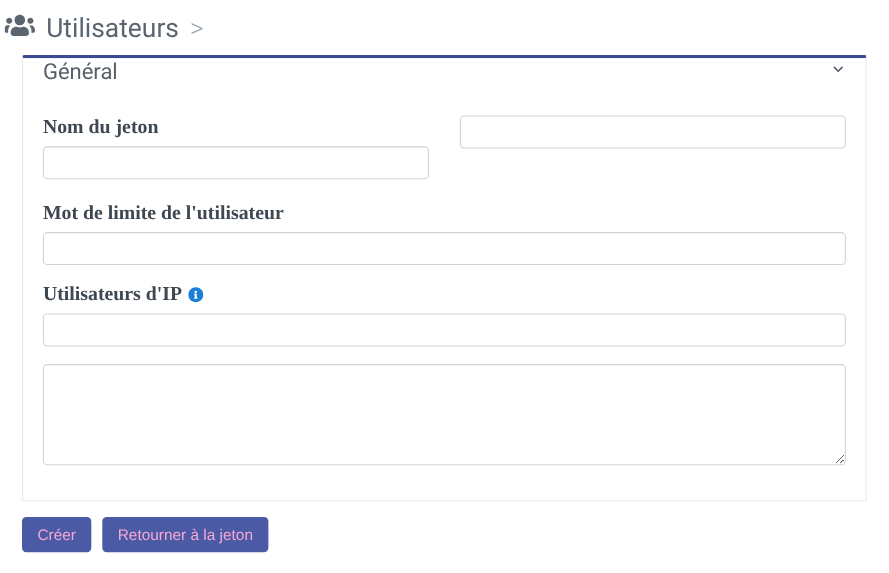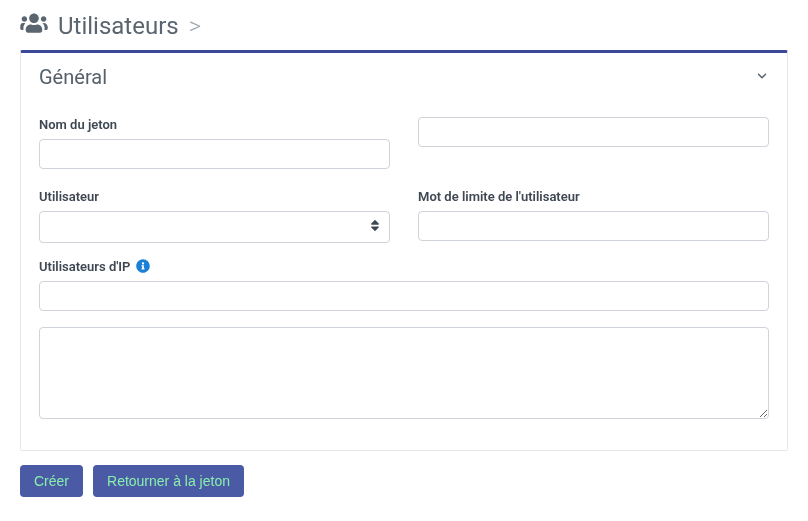--- a/index.html
+++ b/index.html
@@ -8,42 +8,42 @@
     background: #fff;
     color: #4a5568;
     font-size: 14px;
     padding: 0;
     width: 808px;
   }
   .page-title {
     display: flex;
     align-items: center;
     gap: 10px;
-    padding: 12px 20px 10px 20px;
+    padding: 12px 20px 10px 4px;
     font-size: 24px;
     font-weight: 400;
     color: #5a6570;
   }
   .page-title .sep {
     color: #9aa4af;
     font-weight: 300;
   }
   .page-title svg { flex-shrink: 0; }
   .panel {
     margin: 0 20px 14px 20px;
     border: 1px solid #e3e6ea;
     border-top: 3px solid #3a4a99;
     border-radius: 2px;
     background: #fff;
   }
   .panel-header {
     display: flex;
     align-items: center;
     justify-content: space-between;
-    padding: 12px 18px 12px 18px;
+    padding: 0 18px 12px 18px;
     cursor: pointer;
   }
   .panel-header h2 {
     font-size: 20px;
     font-weight: 400;
     color: #56606b;
   }
   .panel-header .chev { color: #56606b; }
   .panel-body {
     padding: 6px 18px 28px 18px;
@@ -52,24 +52,25 @@
     display: flex;
     gap: 28px;
   }
   .col {
     flex: 1;
     min-width: 0;
   }
   .form-group { margin-top: 10px; }
   .form-label {
     display: block;
-    font-size: 13px;
+    font-size: 18px;
     font-weight: 600;
     color: #3e4752;
     margin-bottom: 7px;
+    font-family: Liberation Serif, serif;
   }
   .form-control {
     width: 100%;
     border: 1px solid #cfd4da;
     border-radius: 4px;
     padding: 6px 10px;
     font-size: 14px;
     background: #fff;
     color: #4a5568;
     font-family: inherit;
@@ -100,21 +101,21 @@
     vertical-align: -2px;
     margin-left: 2px;
   }
   .button-bar {
     display: flex;
     gap: 10px;
     padding: 0 20px 20px 20px;
   }
   .btn {
     background: #4b5aa5;
-    color: #86efac;
+    color: #f9a8d4;
     border: none;
     border-radius: 4px;
     padding: 8px 14px;
     font-size: 14px;
     cursor: pointer;
   }
 </style>
 </head>
 <body>
 
@@ -149,35 +150,20 @@
       <div class="col">
         <div class="form-group">
           <input type="text" class="form-control" value="" style="">
         </div>
       </div>
     </div>
 
     <div class="row" style="margin-top:10px;">
       <div class="col">
         <div class="form-group">
-          <label class="form-label">Utilisateur</label>
-          <div class="select-wrap">
-            <select class="form-control">
-              <option></option>
-            </select>
-            <span class="sort-icon">
-              <svg width="10" height="14" viewBox="0 0 320 512" fill="currentColor">
-                  <path d="M41 288h238c21.4 0 32.1 25.9 17 41L177 448c-9.4 9.4-24.6 9.4-33.9 0L24 329c-15.1-15.1-4.4-41 17-41zm255-105L177 64c-9.4-9.4-24.6-9.4-33.9 0L24 183c-15.1 15.1-4.4 41 17 41h238c21.4 0 32.1-25.9 17-41z"></path>
-                </svg>
-            </span>
-          </div>
-        </div>
-      </div>
-      <div class="col">
-        <div class="form-group">
           <label class="form-label">Mot de limite de l'utilisateur</label>
           <input type="password" class="form-control" value="" style="">
         </div>
       </div>
     </div>
 
     <div class="form-group" style="margin-top:16px;">
       <label class="form-label">
         <span>Utilisateurs d'IP</span>
         <span class="info-icon">

